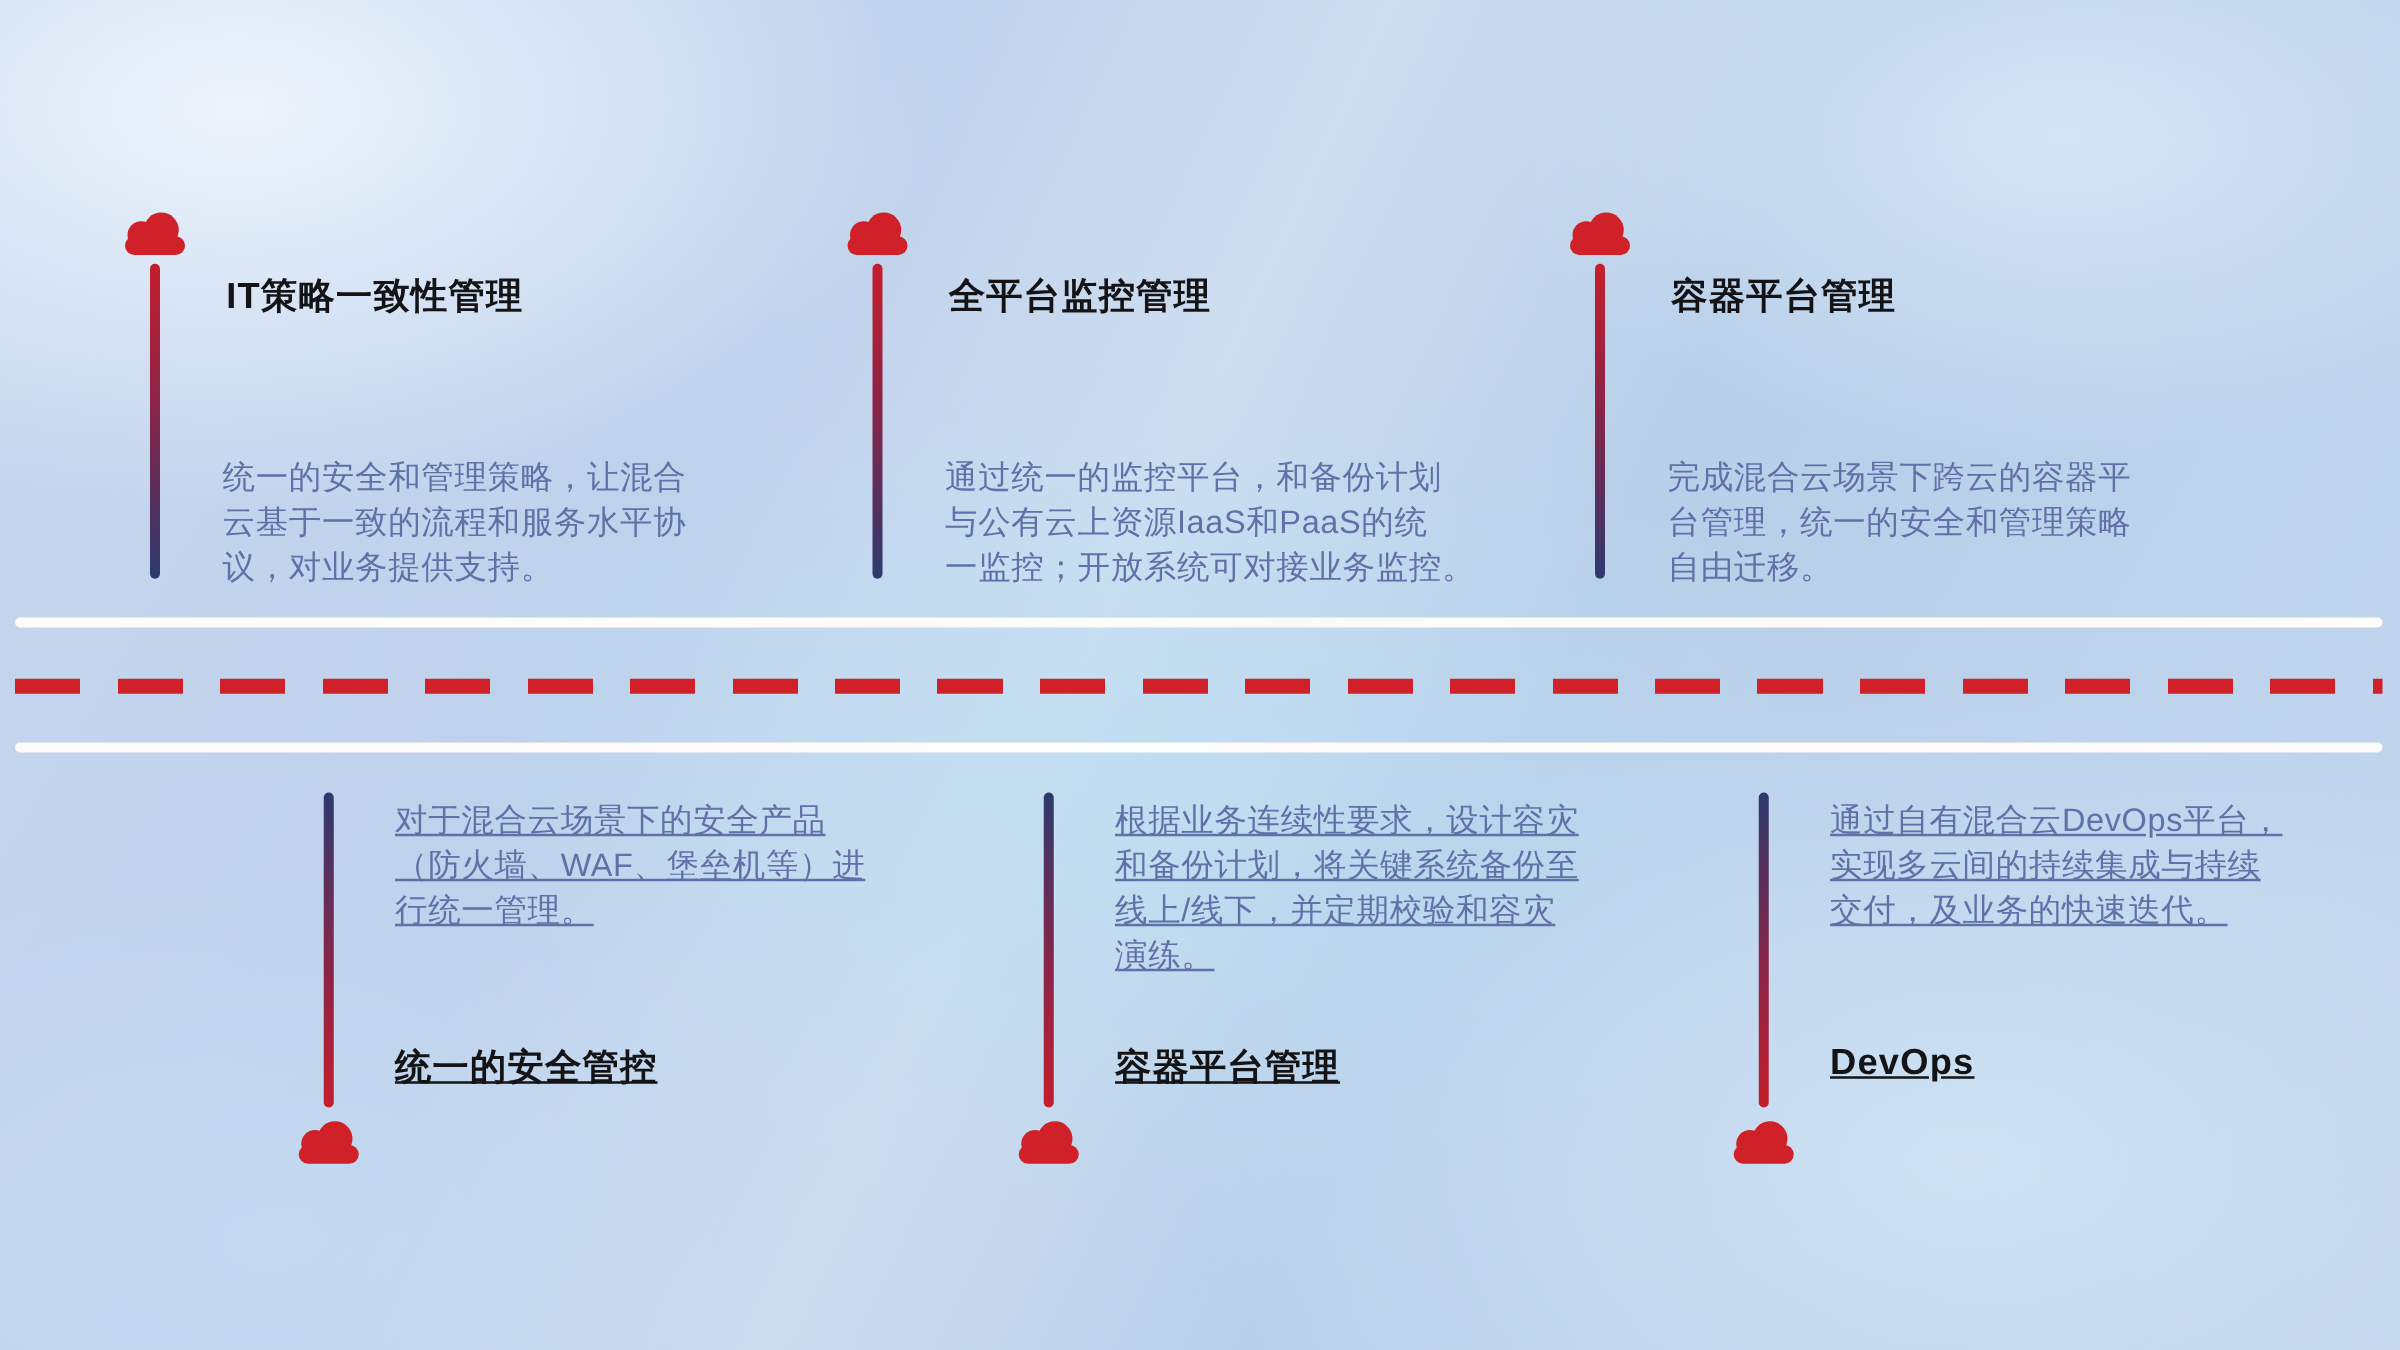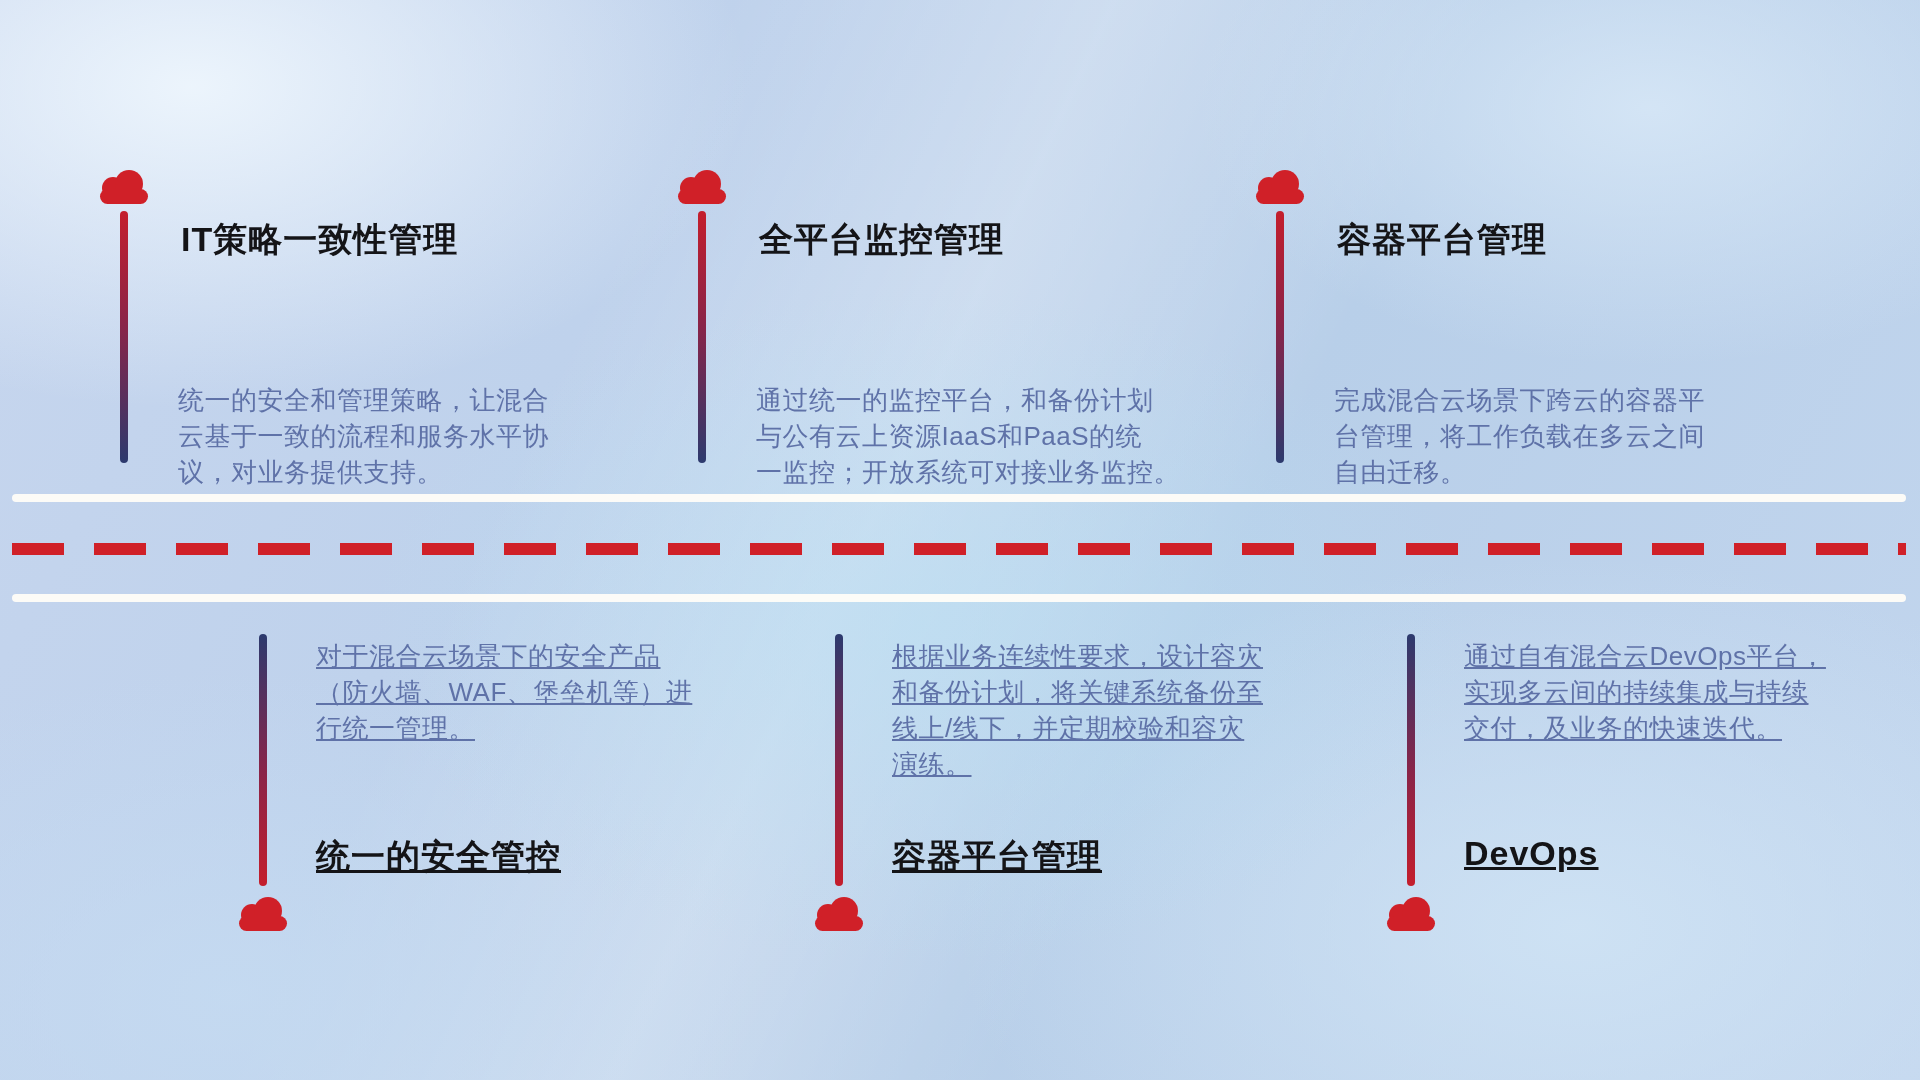--- a/index.html
+++ b/index.html
@@ -48,34 +48,34 @@
   }
   .pole.from-top {
     background: linear-gradient(180deg, #c41e2c 0%, #8a2448 45%, #2c3a6e 100%);
   }
   .pole.from-bottom {
     background: linear-gradient(180deg, #2c3a6e 0%, #8a2448 55%, #c41e2c 100%);
   }
 
   .item-title {
     position: absolute;
-    font-size: 34px; font-weight: 700; color: #141417;
+    font-size: 29px; font-weight: 700; color: #141417;
     letter-spacing: 1px; white-space: nowrap; text-align: right;
   }
   .item-desc {
     position: absolute;
     font-size: 26px; color: #5f72a8; line-height: 36px;
     white-space: pre-line; letter-spacing: 0.5px;
   }
 
   
   .item.top-row .cloud { left: 0;  top: 0; }
   .item.top-row .pole  { left: 24px; top: 42px; }
   .item.top-row .item-title { left: 85px; top: 48px; }
-  .item.top-row .item-desc  { left: 82px; top: 194px; margin-top: 19px; }
+  .item.top-row .item-desc  { left: 82px; top: 194px; }
 
   
   .item.bottom-row .pole  { left: 24px; top: 0; }
   .item.bottom-row .cloud { left: 0; top: 262px; }
   .item.bottom-row .item-desc  { left: 81px; top: 4px; text-decoration: underline; }
   .item.bottom-row .item-title { left: 81px; top: 200px; text-decoration: underline; }
 
   
   #item-top-1 { left: 96px;   top: 169px; }
   #item-top-2 { left: 674px;  top: 169px; }
@@ -127,21 +127,21 @@
     <span class="cloud">
       <svg viewBox="0 0 56 36" xmlns="http://www.w3.org/2000/svg" fill="currentColor">
         <circle cx="17" cy="19" r="11"></circle>
           <circle cx="33" cy="15" r="14"></circle>
         <rect x="4" y="20" width="48" height="15" rx="7.5"></rect>
       </svg>
     </span>
     <span class="pole from-top"></span>
     <div class="item-title">容器平台管理</div>
     <div class="item-desc">完成混合云场景下跨云的容器平
-台管理，将工作负载在多云之间
+台管理，统一的安全和管理策略
 自由迁移。</div>
   </div>
 
   <div class="item bottom-row" id="item-bottom-1">
     <span class="pole from-bottom"></span>
     <span class="cloud">
       <svg viewBox="0 0 56 36" xmlns="http://www.w3.org/2000/svg" fill="currentColor">
         <circle cx="17" cy="19" r="11"></circle>
           <circle cx="33" cy="15" r="14"></circle>
         <rect x="4" y="20" width="48" height="15" rx="7.5"></rect>

